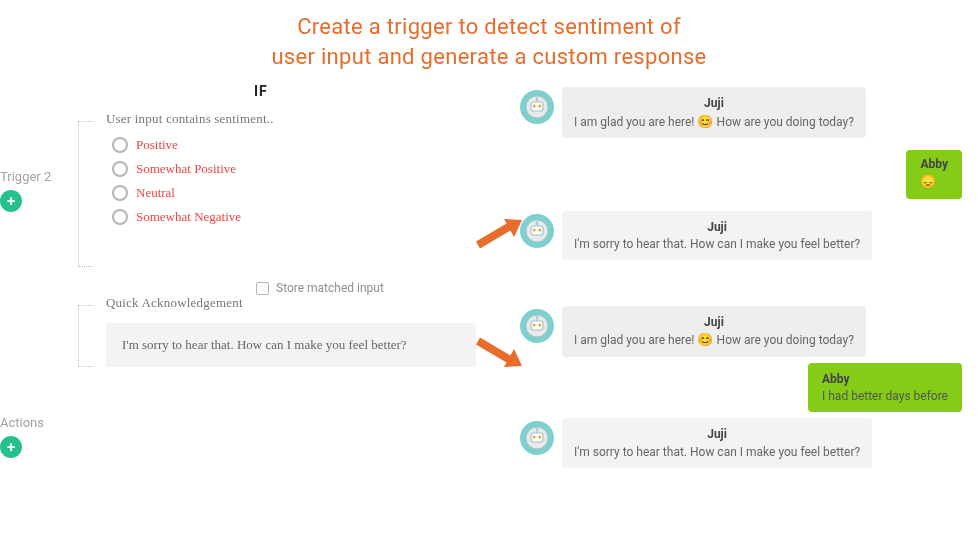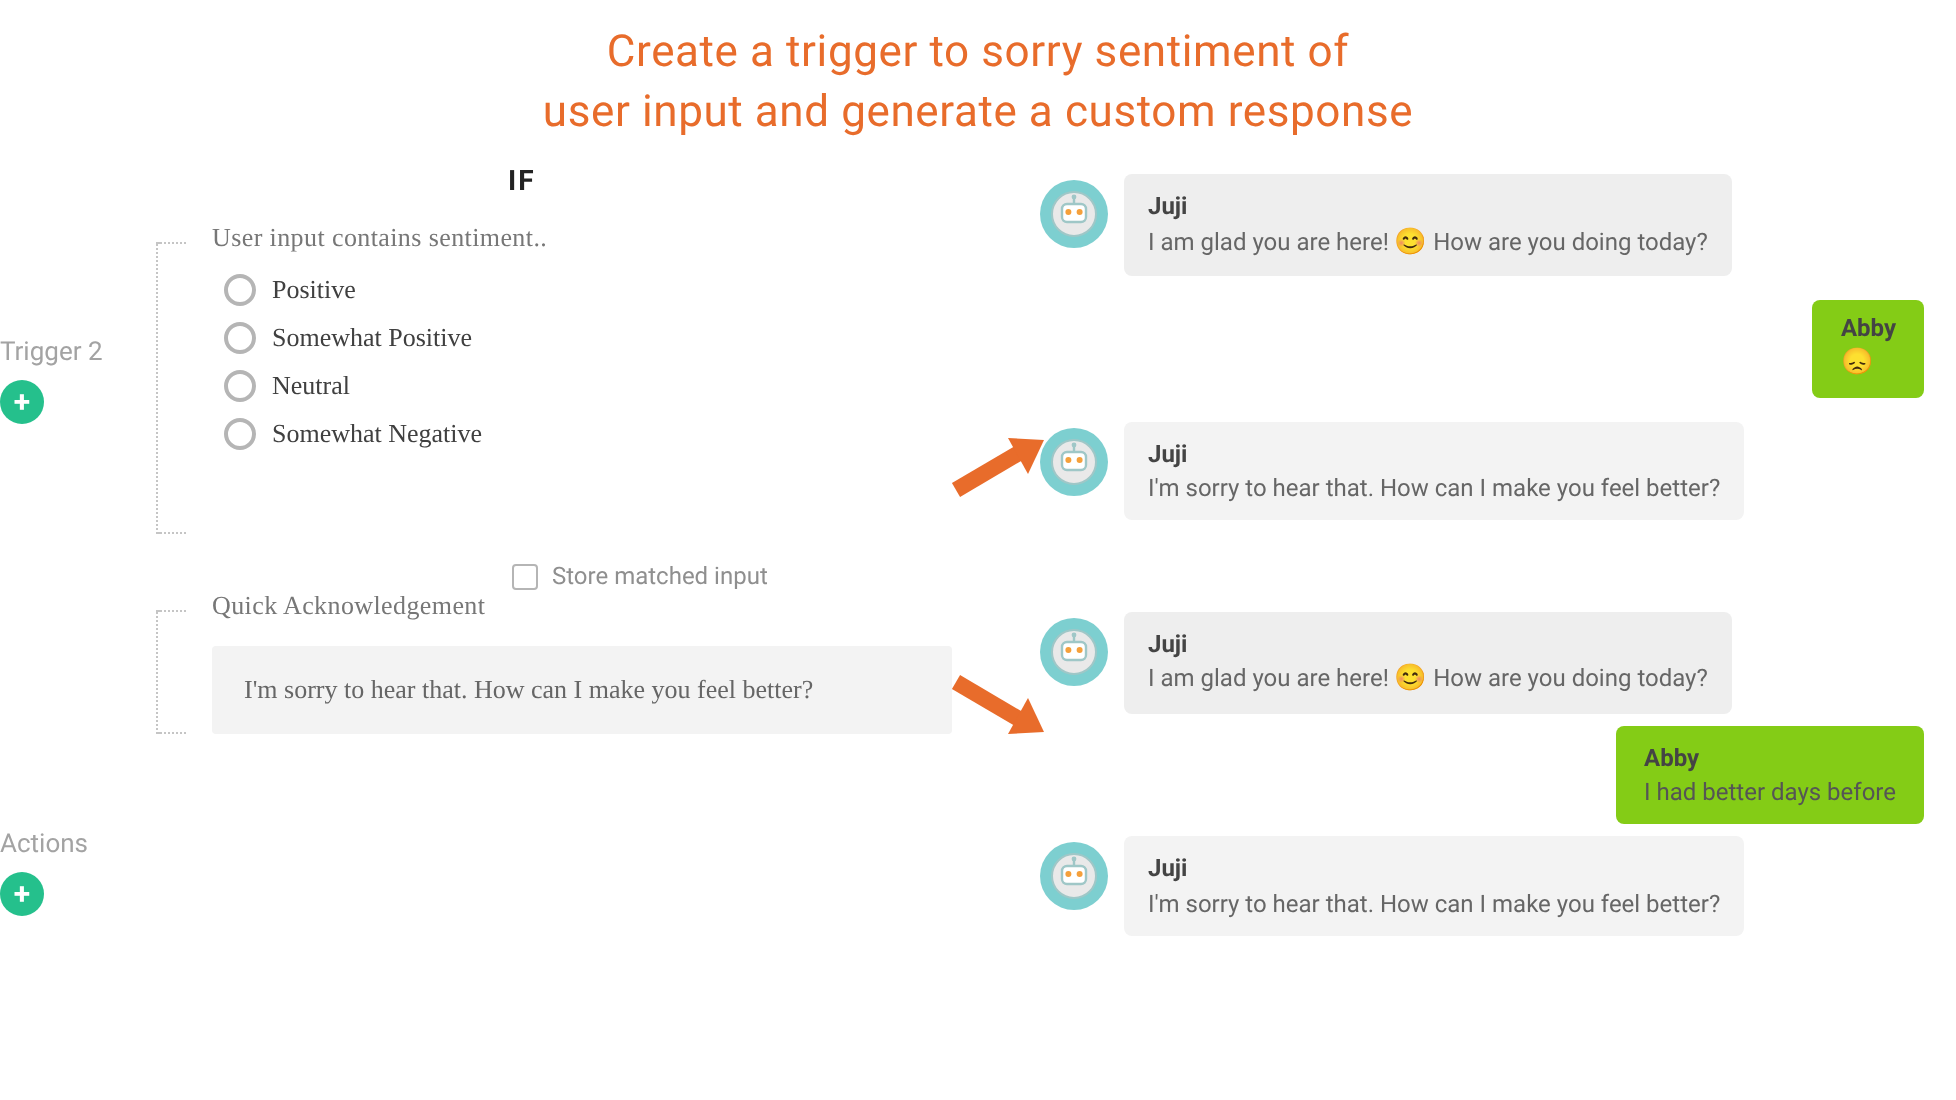--- a/index.html
+++ b/index.html
@@ -105,21 +105,21 @@
       flex-direction: column;
       gap: 8px;
       margin-bottom: 6px;
       padding-left: 6px;
     }
     .radio-item {
       display: flex;
       align-items: center;
       gap: 8px;
       font-size: 13px;
-      color: #404040;
+      color: #ef4444;
       cursor: pointer;
     }
     .radio-circle {
       width: 16px;
       height: 16px;
       border-radius: 50%;
       border: 2px solid #b5b5b5;
       display: inline-block;
       position: relative;
       background: #fff;
@@ -192,21 +192,21 @@
       flex-shrink: 0;
     }
     .avatar svg { display: block; }
     .bubble {
       border-radius: 4px;
       padding: 8px 12px;
       max-width: 330px;
       font-size: 12px;
       line-height: 1.35;
     }
-    .bubble.bot { background: #eeeeee; color: #666; }
+    .bubble.bot { background: #eeeeee; color: #666; text-align: center; }
     .bubble.bot.light { background: #f3f3f3; }
     .bubble.user {
       background: #84cc16;
       color: #555;
       padding: 8px 14px;
     }
     .bubble.user.small {
       padding: 6px 14px 8px;
     }
     .sender {
@@ -225,21 +225,21 @@
     .arrow svg { display: block; }
     .group1 { margin-top: 10px; margin-bottom: 42px;}
     .group2 { margin-top: 0; }
     .gap6 { height: 6px; }
     .gap2 { margin-top: 2px;}
   </style>
 </head>
 <body>
 
 <div class="title">
-  <span>Create a trigger to sorry sentiment of</span><br>
+  <span>Create a trigger to detect sentiment of</span><br>
   <span>user input and generate a custom response</span>
 </div>
 
 <div class="stage">
 
   <div class="left-panel">
     <div class="side-label trigger">
       <span>Trigger 2</span>
       <div class="plus-btn">+</div>
     </div>

